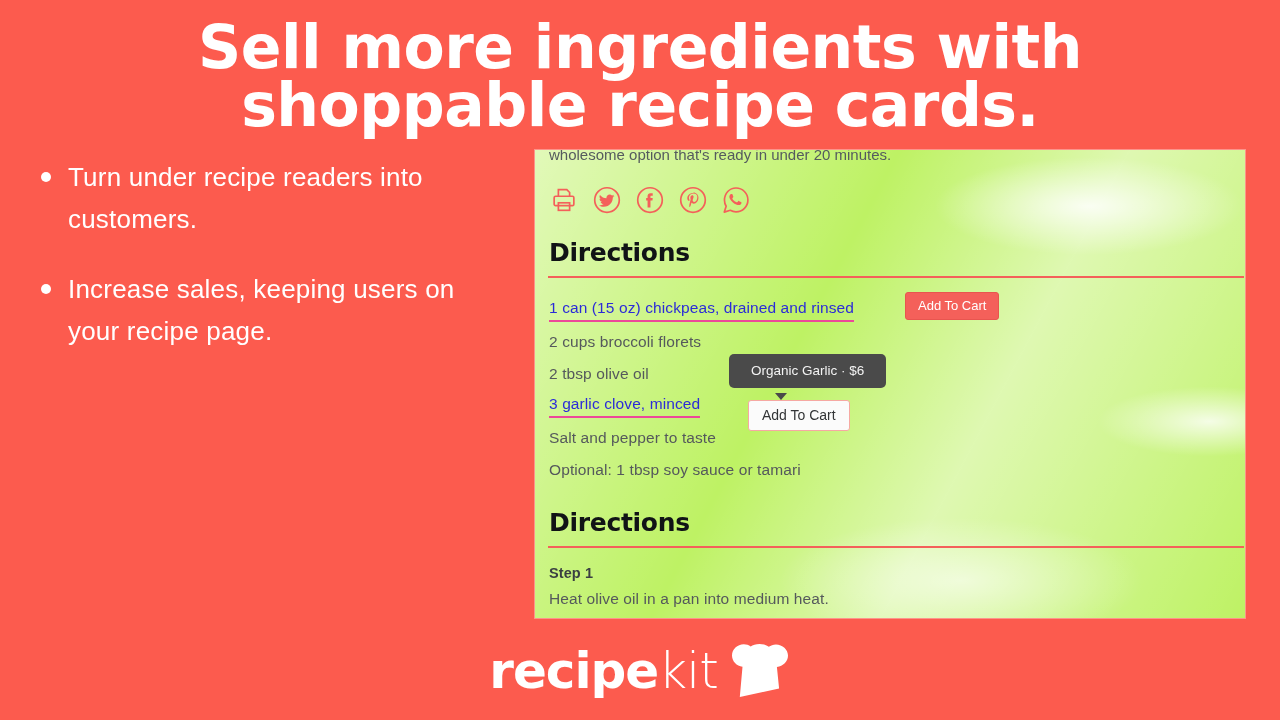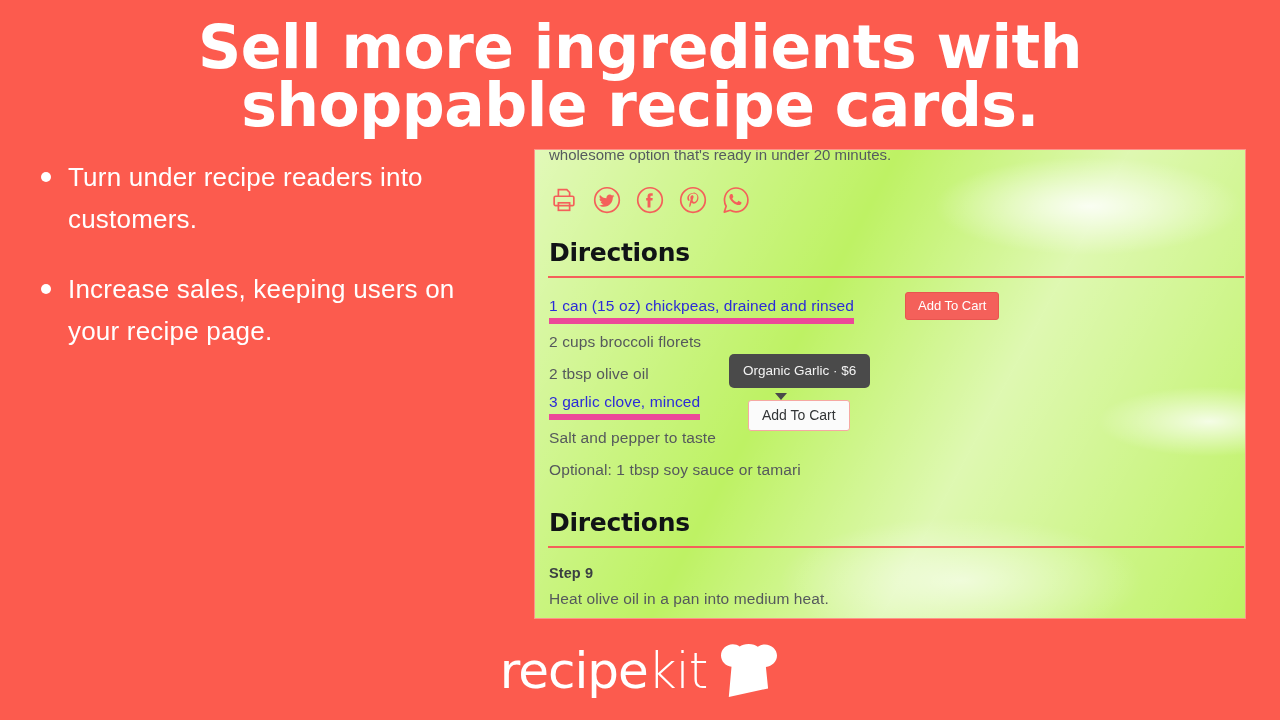--- a/index.html
+++ b/index.html
@@ -121,21 +121,21 @@
     display:flex;
     align-items:center;
   }
   .ing-text {
     font-size:15.5px;
     color:#55595c;
     letter-spacing:.1px;
   }
   .ing-text.link {
     color:#2b2bd8;
-    border-bottom:6px solid #ec4899;
+    border-bottom:2px solid #ec4899;
     padding-bottom:3px;
   }
 
   .btn-cart-solid {
     position:absolute;
     left:356px; top:-2px;
     background:#f4605a;
     color:#ffffff;
     border:1px solid #e8554f;
     border-radius:3px;
@@ -149,21 +149,21 @@
   .tooltip-wrap {
     position:absolute;
     left:180px; top:60px;
     width:200px;
   }
   .tooltip {
     background:#4a4a4a;
     color:#f3f3f3;
     font-size:13.5px;
     border-radius:5px;
-    padding:9px 14px;
+    padding:9px 22px;
     display:inline-block;
     white-space:nowrap;
     line-height:16px;
   }
   .tooltip-arrow {
     position:absolute;
     left:46px; top:39px;
     width:0; height:0;
     border-left:6px solid transparent;
     border-right:6px solid transparent;
@@ -207,21 +207,21 @@
     justify-content:center;
     gap:11px;
   }
   .logo-text {
     color:#ffffff;
     font-family:"DejaVu Sans", sans-serif;
     font-size:50px;
     line-height:54px;
     letter-spacing:-1px;
   }
-  .logo-text .b { font-weight:400; }
+  .logo-text .b { font-weight:700; }
   .logo-text .l { font-weight:300; }
   .chef-hat { display:block; }
 </style>
 </head>
 <body>
 
 <div class="headline">Sell more ingredients with
 shoppable recipe cards.</div>
 
 <div class="bullets">
@@ -323,21 +323,21 @@
         <span class="tooltip-arrow"></span>
         <button class="btn-cart-outline">Add To Cart</button>
       </div>
 
     </div>
 
     <div class="section-head">Directions</div>
     <div class="rule"></div>
 
     <div>
-      <div class="step-label">Step 9</div>
+      <div class="step-label">Step 1</div>
       <div class="step-text">Heat olive oil in a pan into medium heat.</div>
     </div>
 
   </div>
 </div>
 
 <div class="logo">
   <span class="logo-text"><span class="b">recipe</span><span class="l">kit</span></span>
   <span>
     <svg class="chef-hat" width="62" height="54" viewBox="0 0 62 54">

